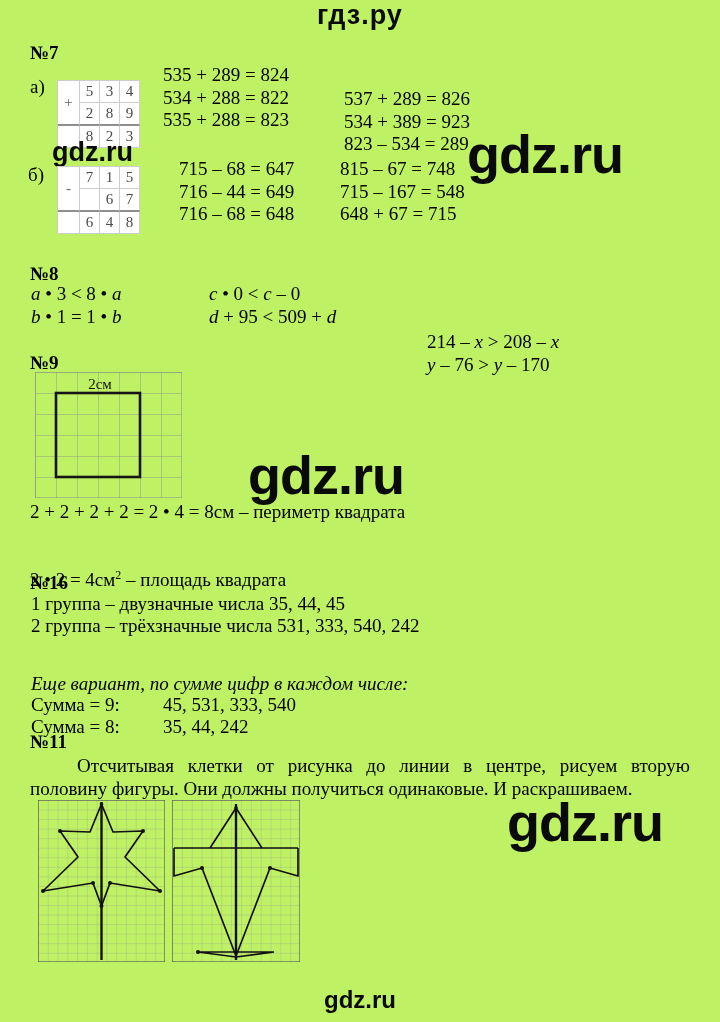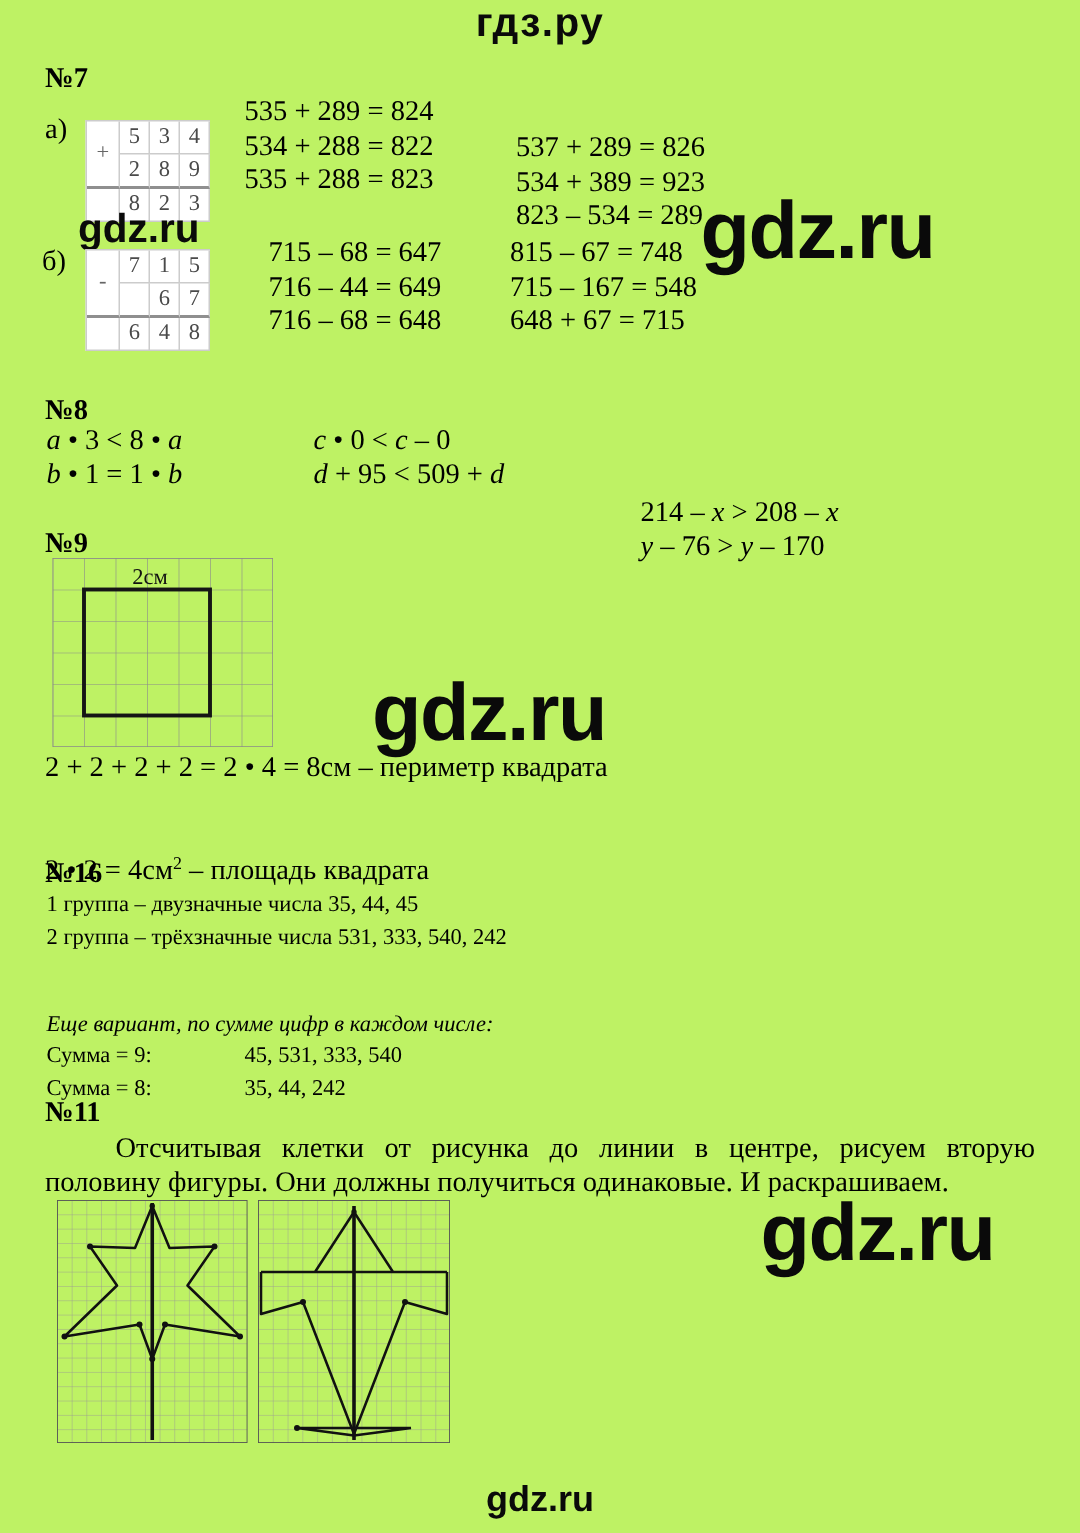--- a/index.html
+++ b/index.html
@@ -34,21 +34,21 @@
   .calc .sign {
     grid-row:1 / 3; grid-column:1; height:auto; line-height:42px;
     border-bottom:2px solid #8f8f8f; color:#666;
   }
   .calc .r2 { border-bottom:2px solid #8f8f8f; }
 
   .math i { font-style:italic; }
   .italic { font-style:italic;margin-top:36px; }
   sup { font-size:12px; }
 
-  .n10-line { height:21.8px; line-height:21.8px; font-size:15px; display:flex; }
+  .n10-line { height:21.8px; line-height:21.8px; font-size:19px; display:flex; }
   .sum-label { width:132px; }
 
   .para {
     width:660px; font-size:19px; line-height:22.5px;
     text-align:justify; text-indent:47px;
   }
 </style>
 </head>
 <body>
 

